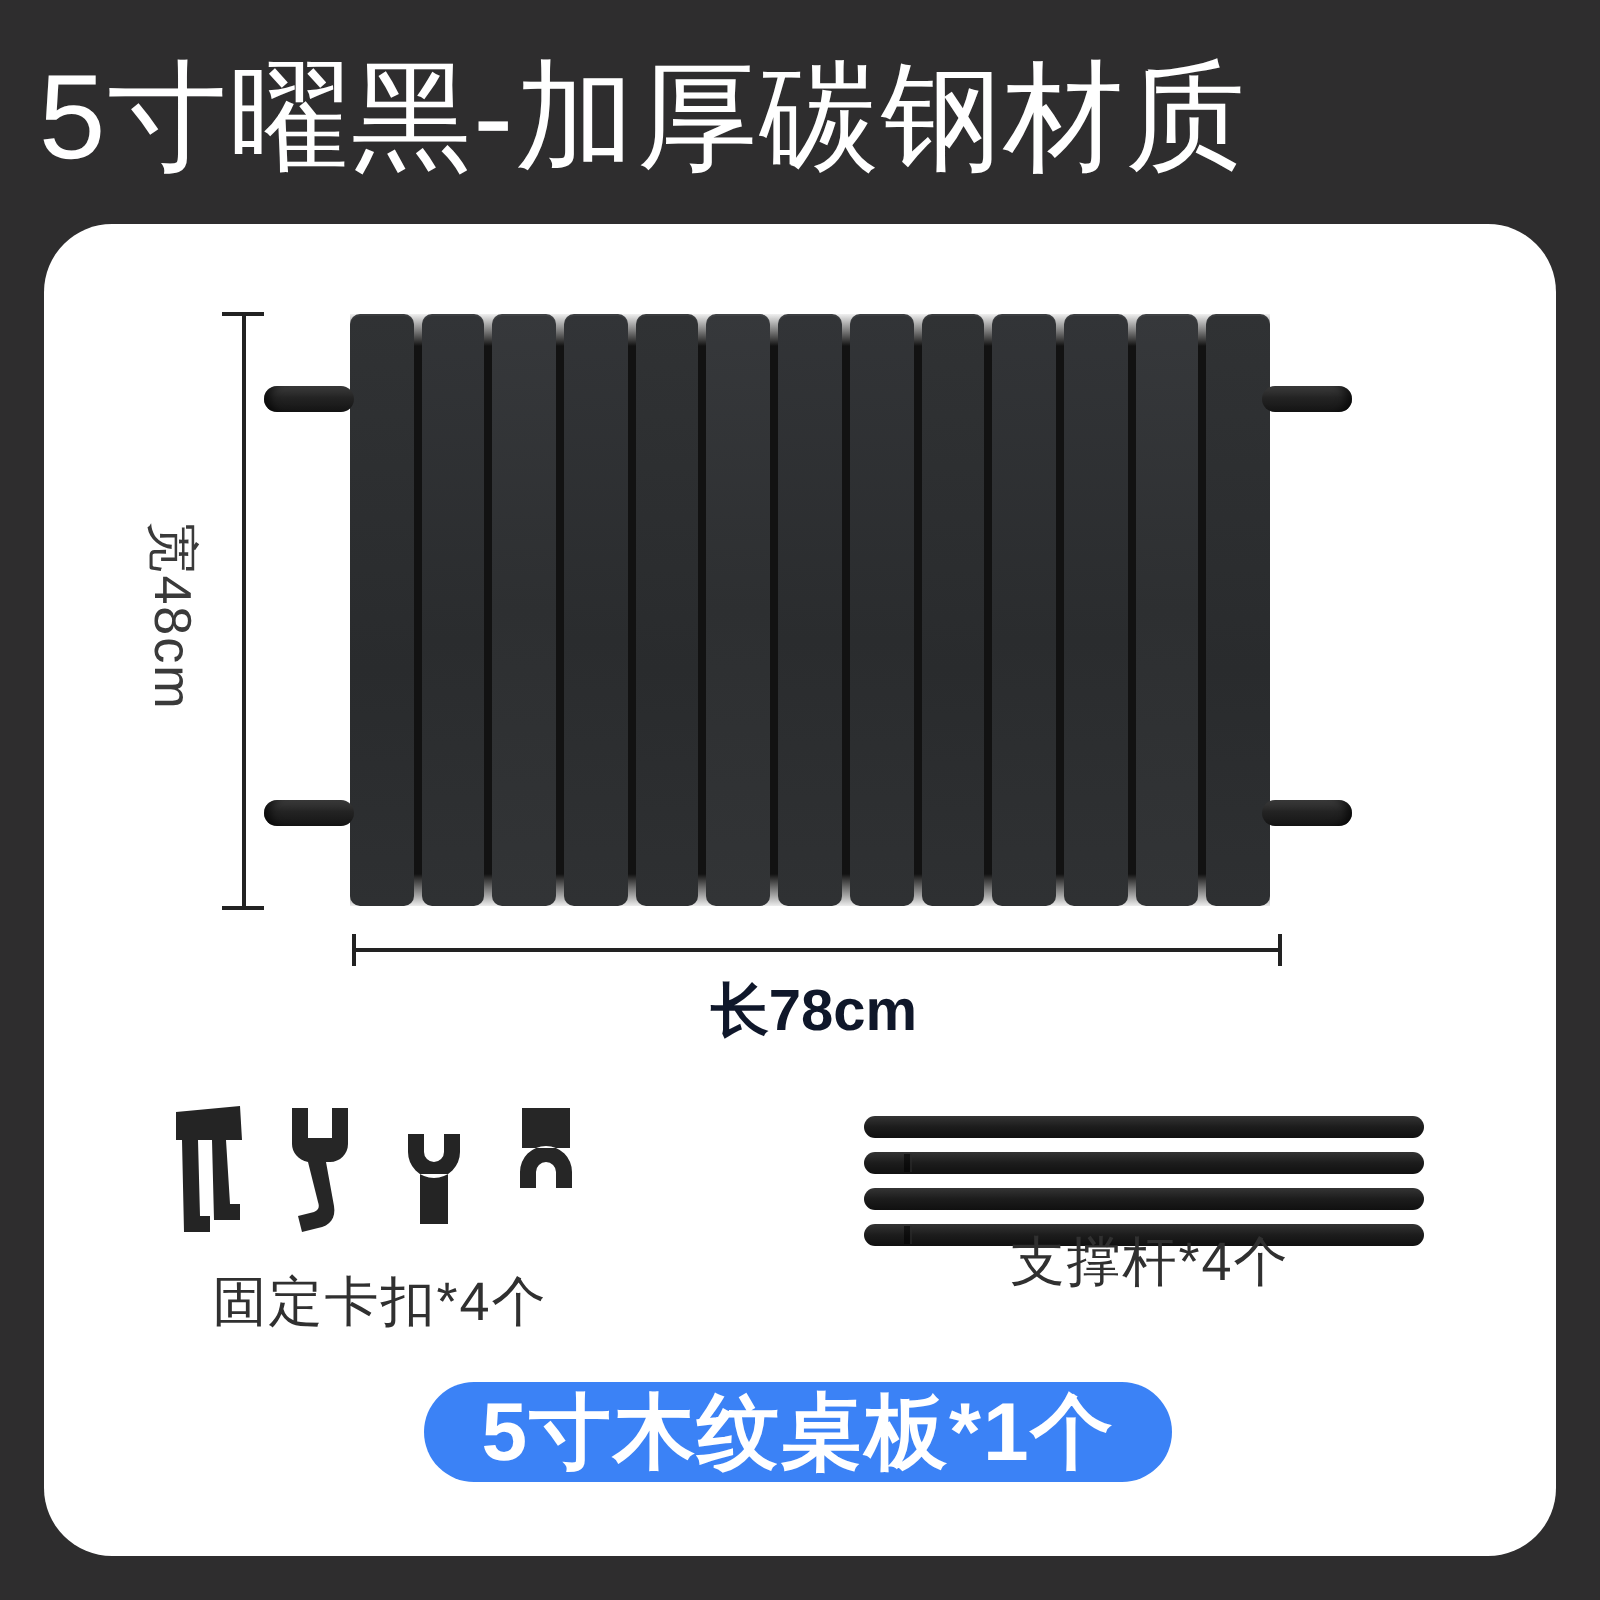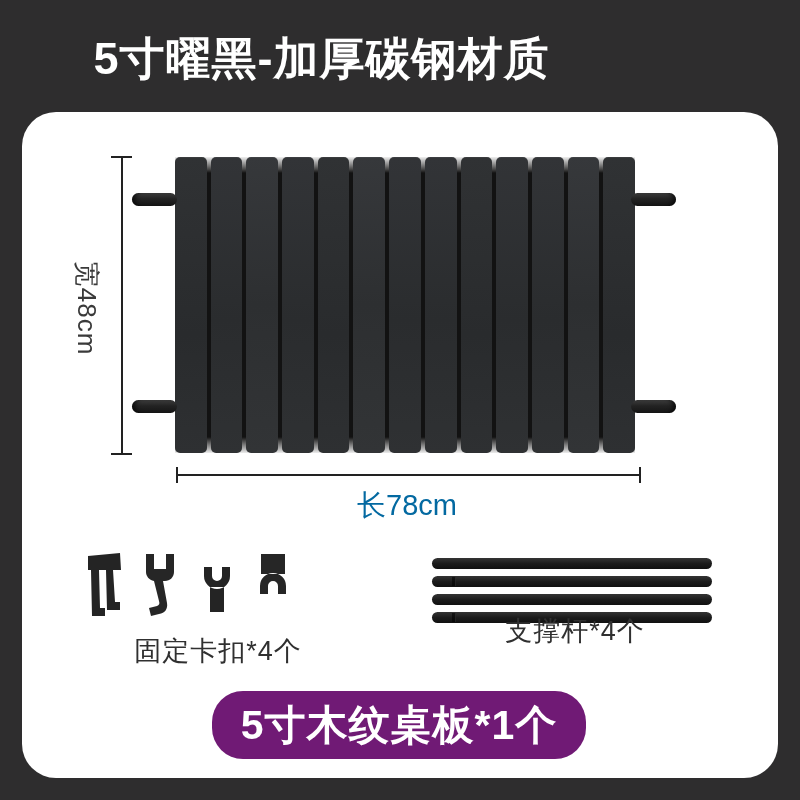--- a/index.html
+++ b/index.html
@@ -5,21 +5,21 @@
   html,body{margin:0;padding:0;}
   body{
     width:800px;height:800px;position:relative;overflow:hidden;
     background:#2e2d2e;
     font-family:"Liberation Sans","DejaVu Sans",sans-serif;
   }
   
   .page-title{
     position:absolute;top:33px;left:0;width:643px;
     text-align:center;color:#ffffff;
-    font-size:45px;font-weight:700;letter-spacing:1px;line-height:52px;
+    font-size:60px;font-weight:400;letter-spacing:1px;line-height:52px;
   }
   
   .card{
     position:absolute;left:22px;top:112px;width:756px;height:666px;
     background:#ffffff;border-radius:34px;
   }
   
   .table-top{
     position:absolute;left:153px;top:45px;width:460px;height:296px;
     display:flex;gap:4px;
@@ -51,45 +51,45 @@
   .tick-v{position:absolute;top:355px;width:2px;height:16px;background:#222;}
   .tick-v.left{left:154px;} .tick-v.right{left:617px;}
   .dim-label-v{position:absolute;left:64px;top:196px;width:0;height:0;}
   .dim-label-v span{
     display:inline-block;white-space:nowrap;
     transform:translate(-50%,-50%) rotate(90deg);
     font-size:26px;color:#3a3a3a;font-weight:500;letter-spacing:1px;
   }
   .dim-label-h{
     position:absolute;left:385px;top:394px;transform:translate(-50%,-50%);
-    font-size:29px;color:#0369a1;font-weight:400;white-space:nowrap;
+    font-size:29px;color:#0f172a;font-weight:700;white-space:nowrap;
   }
   
   .clips-group{position:absolute;left:62px;top:438px;display:flex;gap:14px;}
   .clips-group svg{display:block;}
   .part-label{
     position:absolute;transform:translateX(-50%);white-space:nowrap;
     font-size:27px;color:#303030;font-weight:500;letter-spacing:1px;
   }
-  .clips-label{left:168px;top:521px;margin-left:28px;}
+  .clips-label{left:168px;top:521px;}
   .rods-label{left:553px;top:501px;}
   
   .rods-group{position:absolute;left:410px;top:446px;width:280px;display:flex;flex-direction:column;gap:7px;}
   .rod{
     position:relative;height:11px;border-radius:6px;
     background:linear-gradient(180deg,#343434 0%,#1c1c1c 50%,#101010 100%);
   }
   .rod.jointed::after{
     content:"";position:absolute;left:20px;top:1px;bottom:1px;width:3px;
     background:rgba(0,0,0,0.55);border-right:1px solid rgba(255,255,255,0.10);
   }
   
   .badge{
-    position:absolute;left:190px;top:579px;width:374px;height:68px;border-radius:31px;
-    background:#701a75;color:#ffffff;
+    position:absolute;left:190px;top:579px;width:374px;height:50px;border-radius:31px;
+    background:#3b82f6;color:#ffffff;
     display:flex;align-items:center;justify-content:center;
     font-size:41px;font-weight:800;letter-spacing:1px;
   }
 </style>
 </head>
 <body>
 
 <div class="page-title">5寸曜黑-加厚碳钢材质</div>
 
 <div class="card">

